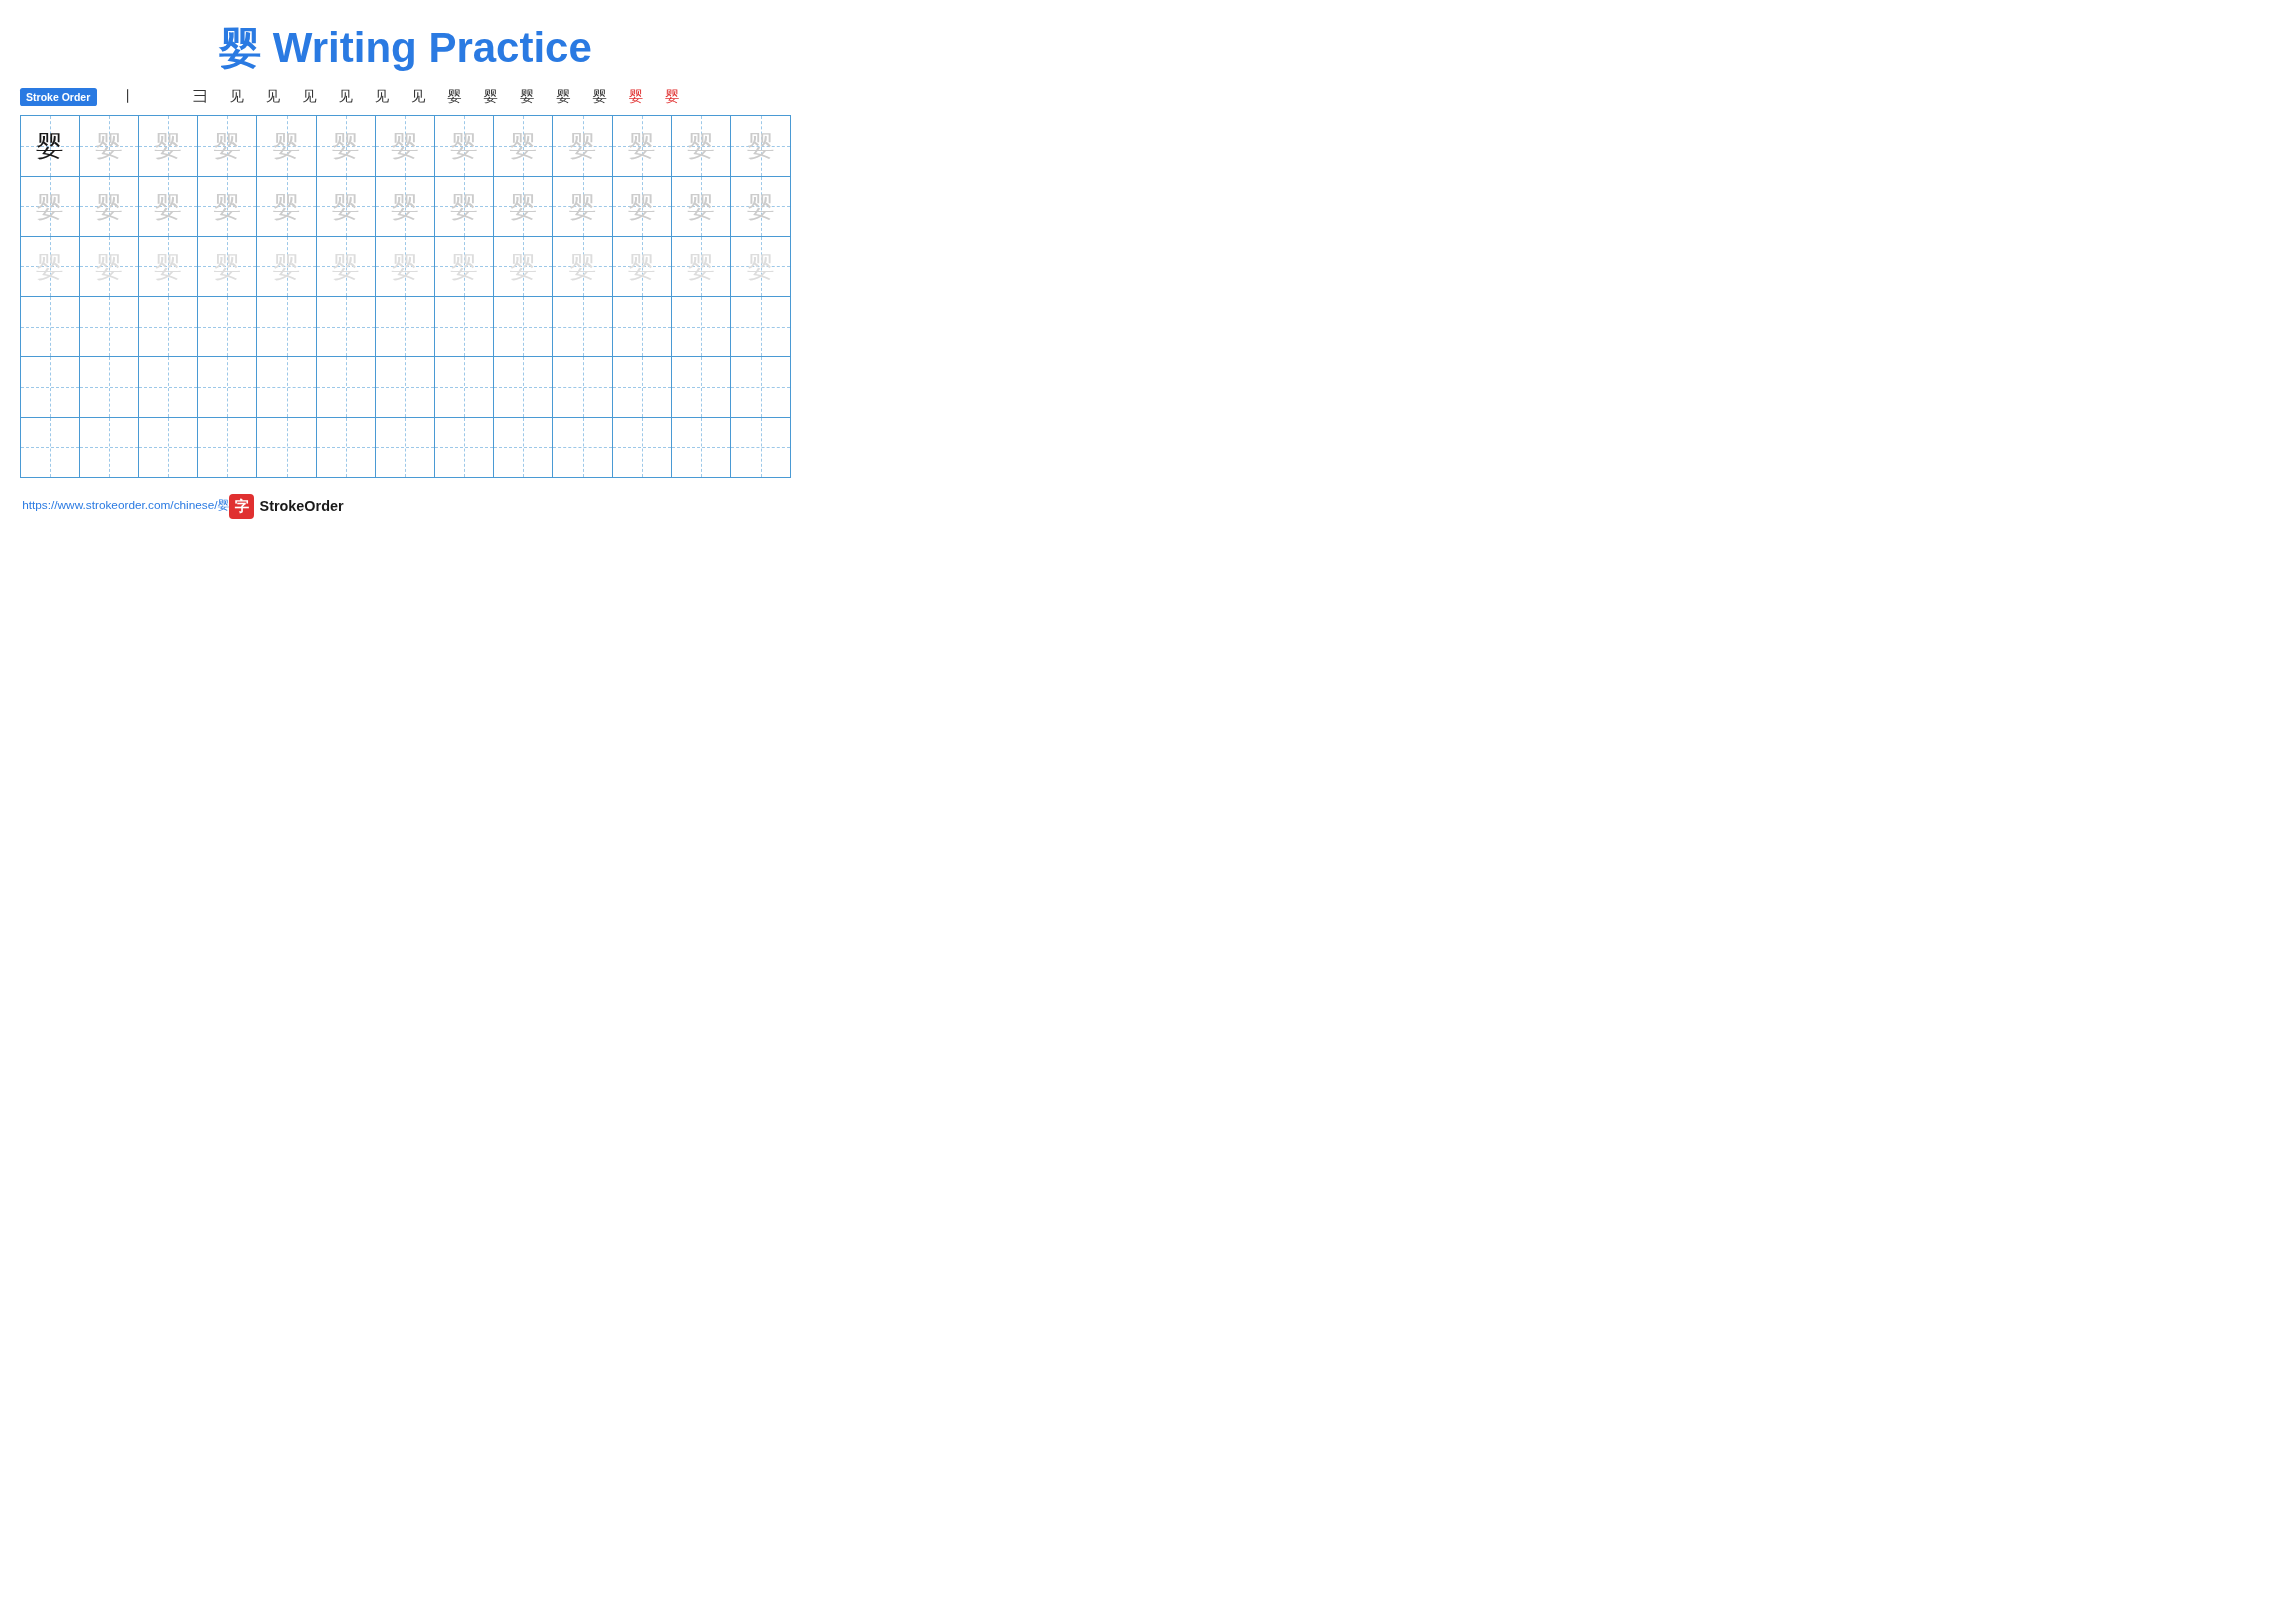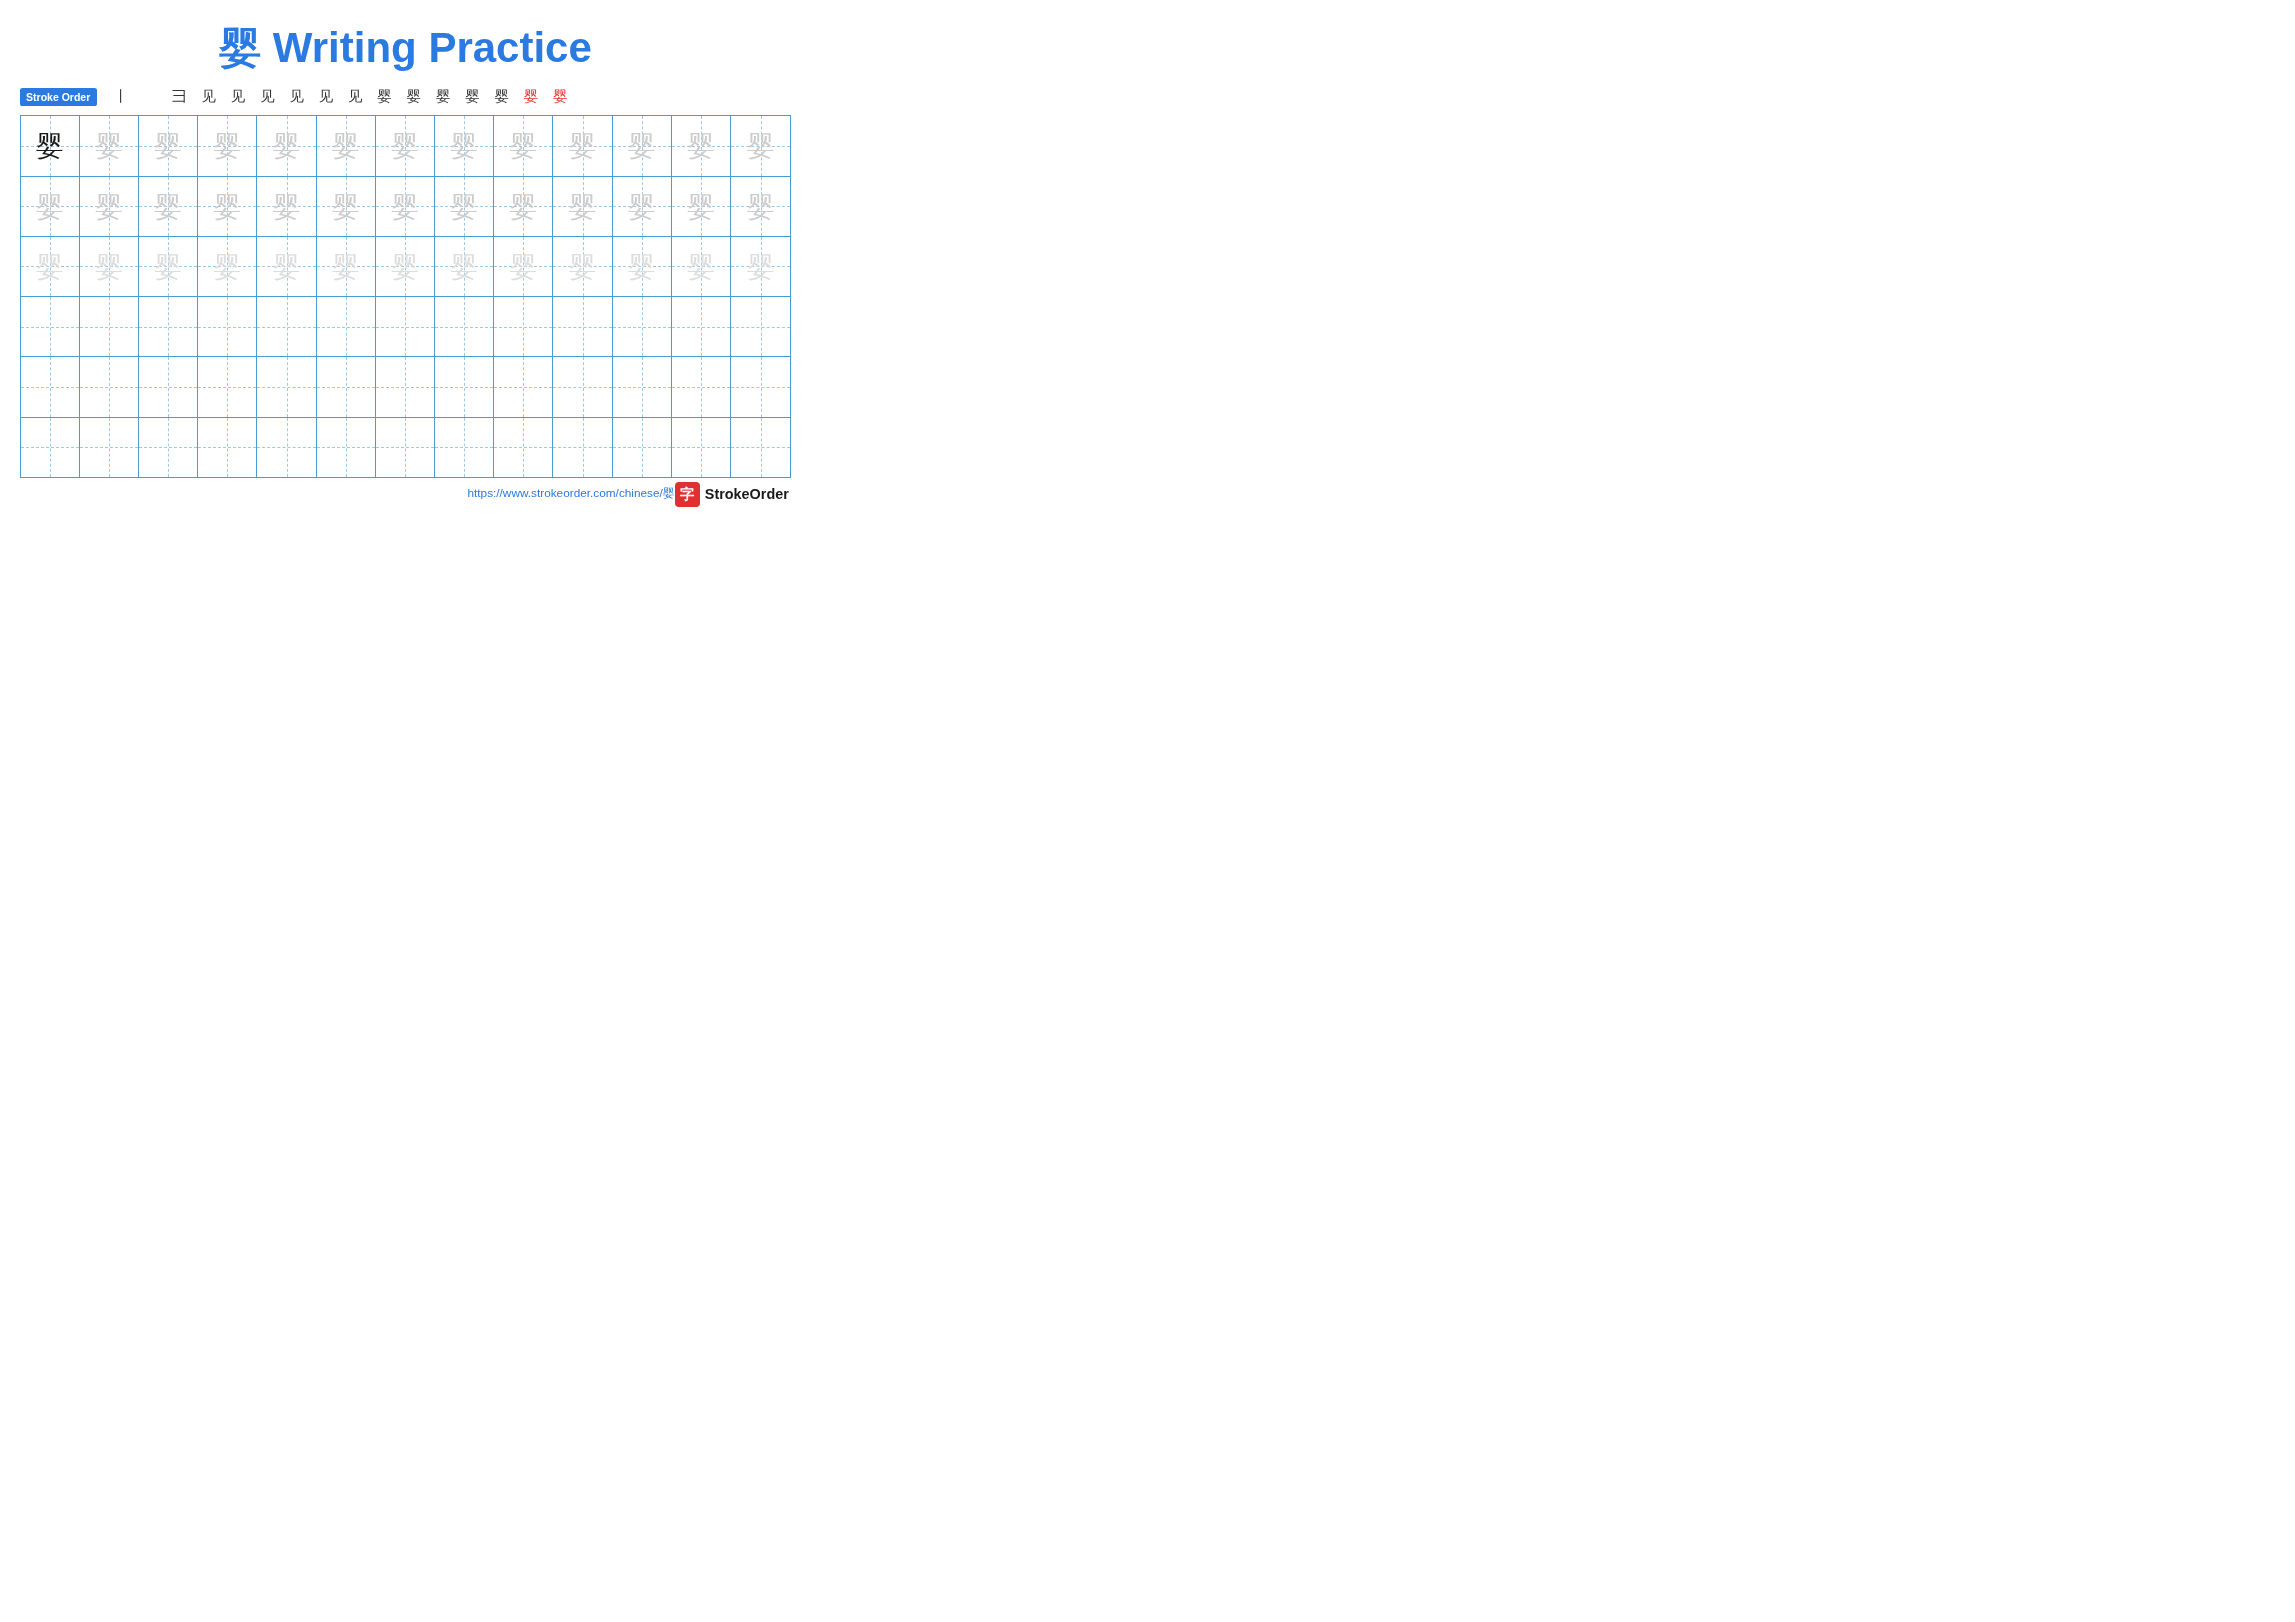--- a/index.html
+++ b/index.html
@@ -25,21 +25,21 @@
     }
     .title-char {
       color: #2a7ae2;
     }
 
     
     .stroke-order-row {
       display: flex;
       align-items: center;
       margin-bottom: 9.2px;
-      gap: 11px;
+      gap: 18px;
     }
     .stroke-order-badge {
       background: #2a7ae2;
       color: white;
       font-weight: bold;
       font-size: 10.5px;
       padding: 3.3px 6.5px;
       border-radius: 2.6px;
       white-space: nowrap;
       margin-right: 3.9px;
@@ -122,23 +122,23 @@
     }
 
     
     .grid-row.empty .grid-cell {
       
     }
 
     
     .footer {
       display: flex;
-      justify-content: flex-end;
-      align-items: center;
-      margin-top: 3px;
+      justify-content: flex-start;
+      align-items: center;
+      margin-top: 15px;
       padding: 0 2.6px;
     }
     .footer-url {
       color: #2a7ae2;
       font-size: 11.8px;
       text-decoration: none;
     }
     .footer-logo {
       display: flex;
       align-items: center;

